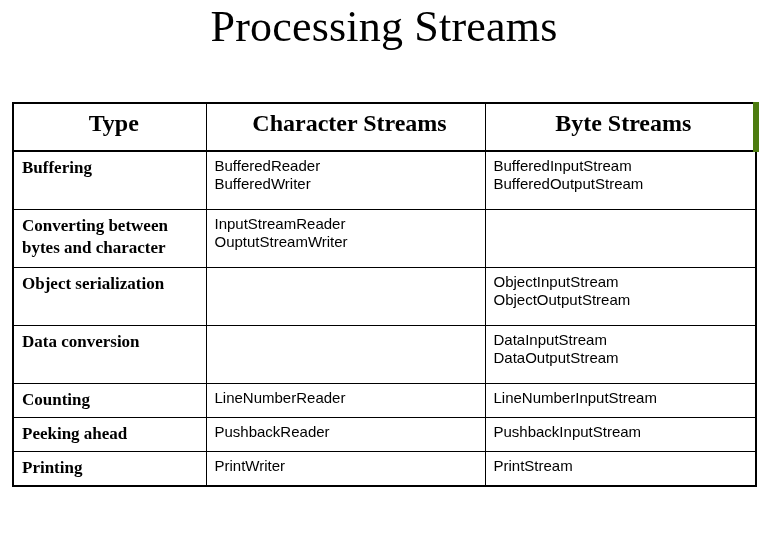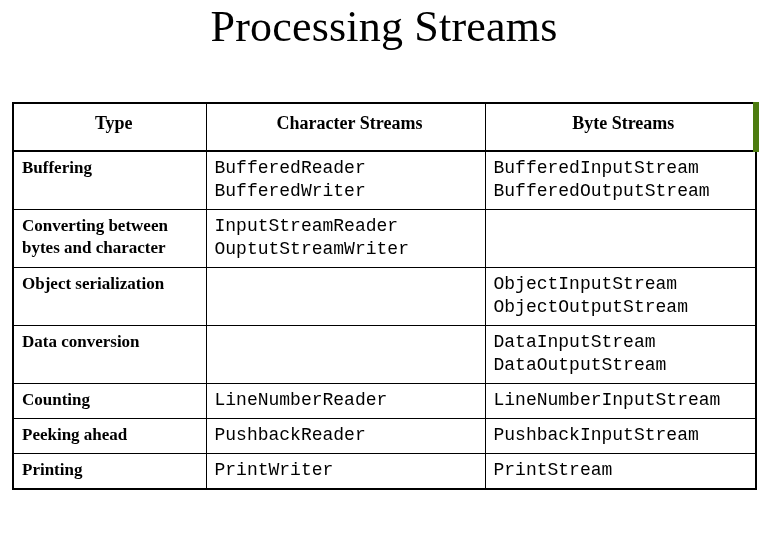--- a/index.html
+++ b/index.html
@@ -62,44 +62,44 @@
   }
 
   
   #streams-table {
     border: 2px solid #000000;
   }
   #streams-table thead th {
     border-top: 2px solid #000000;
     border-bottom: 2px solid #000000;
     font-family: "Liberation Serif", "DejaVu Serif", serif;
-    font-size: 18px;
+    font-size: 24px;
     font-weight: bold;
     line-height: 22px;
     height: 32px;
     padding-top: 8px;
   }
   #streams-table thead th.first { border-left: 2px solid #000000; }
   #streams-table thead th.last  { border-right: 6px solid #4d7c0f; }
 
   #streams-table tbody td.first { border-left: 2px solid #000000; }
   #streams-table tbody td.last  { border-right: 2px solid #000000; margin-top: 10px; }
   #streams-table tbody tr.last-row td { border-bottom: 2px solid #000000; }
 
   .type-cell {
     font-family: "Liberation Serif", "DejaVu Serif", serif;
     font-size: 17px;
     line-height: 22px;
     font-weight: 700;
   }
 
   .code-cell {
-    font-family: Liberation Mono, monospace;
-    font-size: 18px;
-    line-height: 23px;
+    font-family: Liberation Sans, sans-serif;
+    font-size: 15px;
+    line-height: 18px;
     font-weight: 400;
     white-space: pre-line;
   }
   .code-cell.italic {
     font-style: italic;
   }
   .code-cell:empty {
     min-height: 21px;
   }
 

